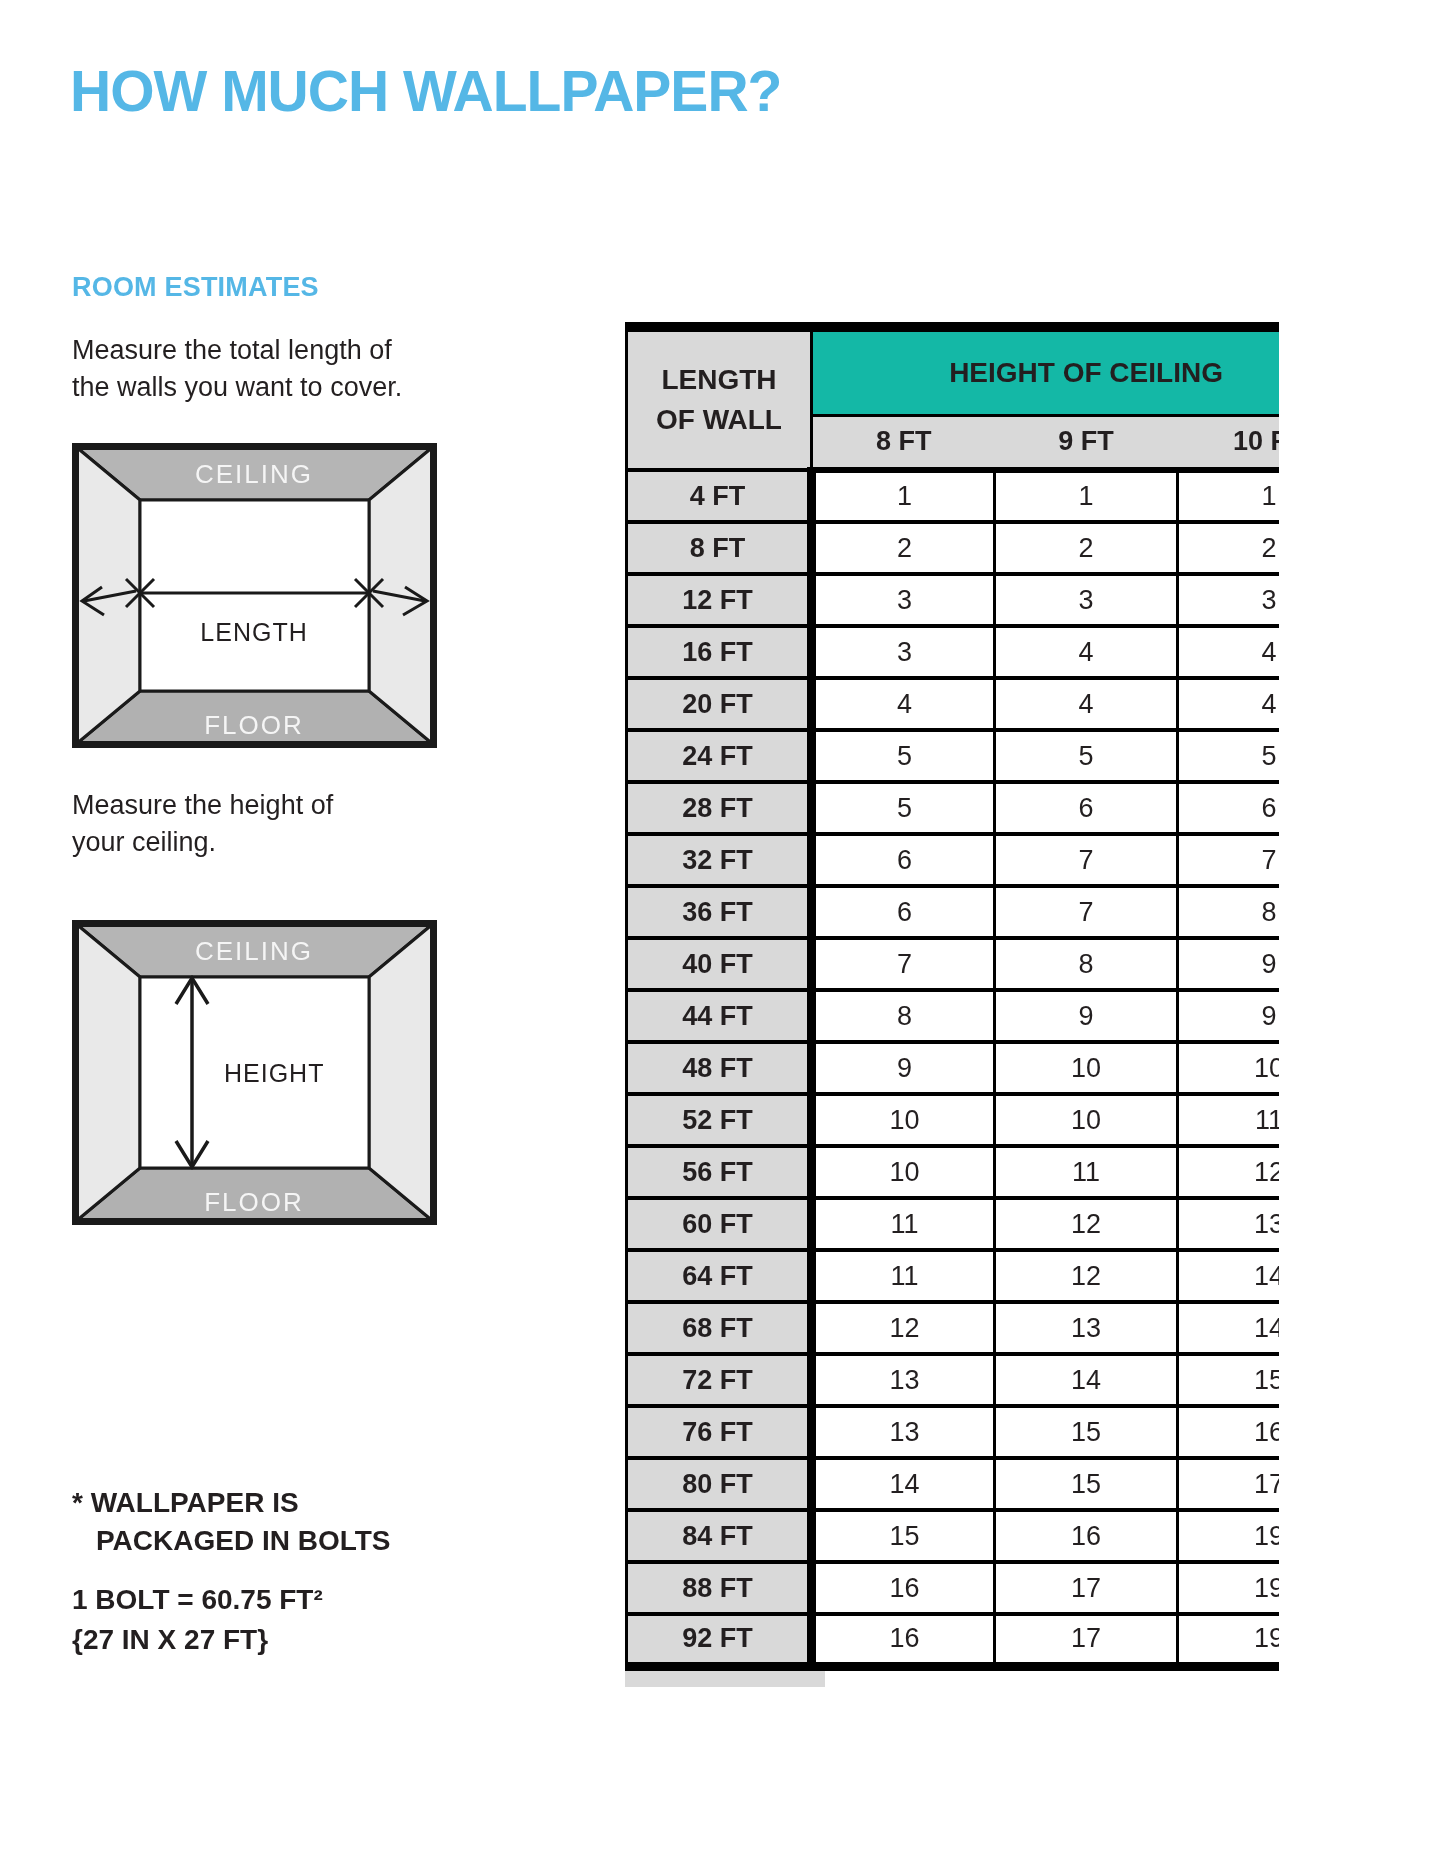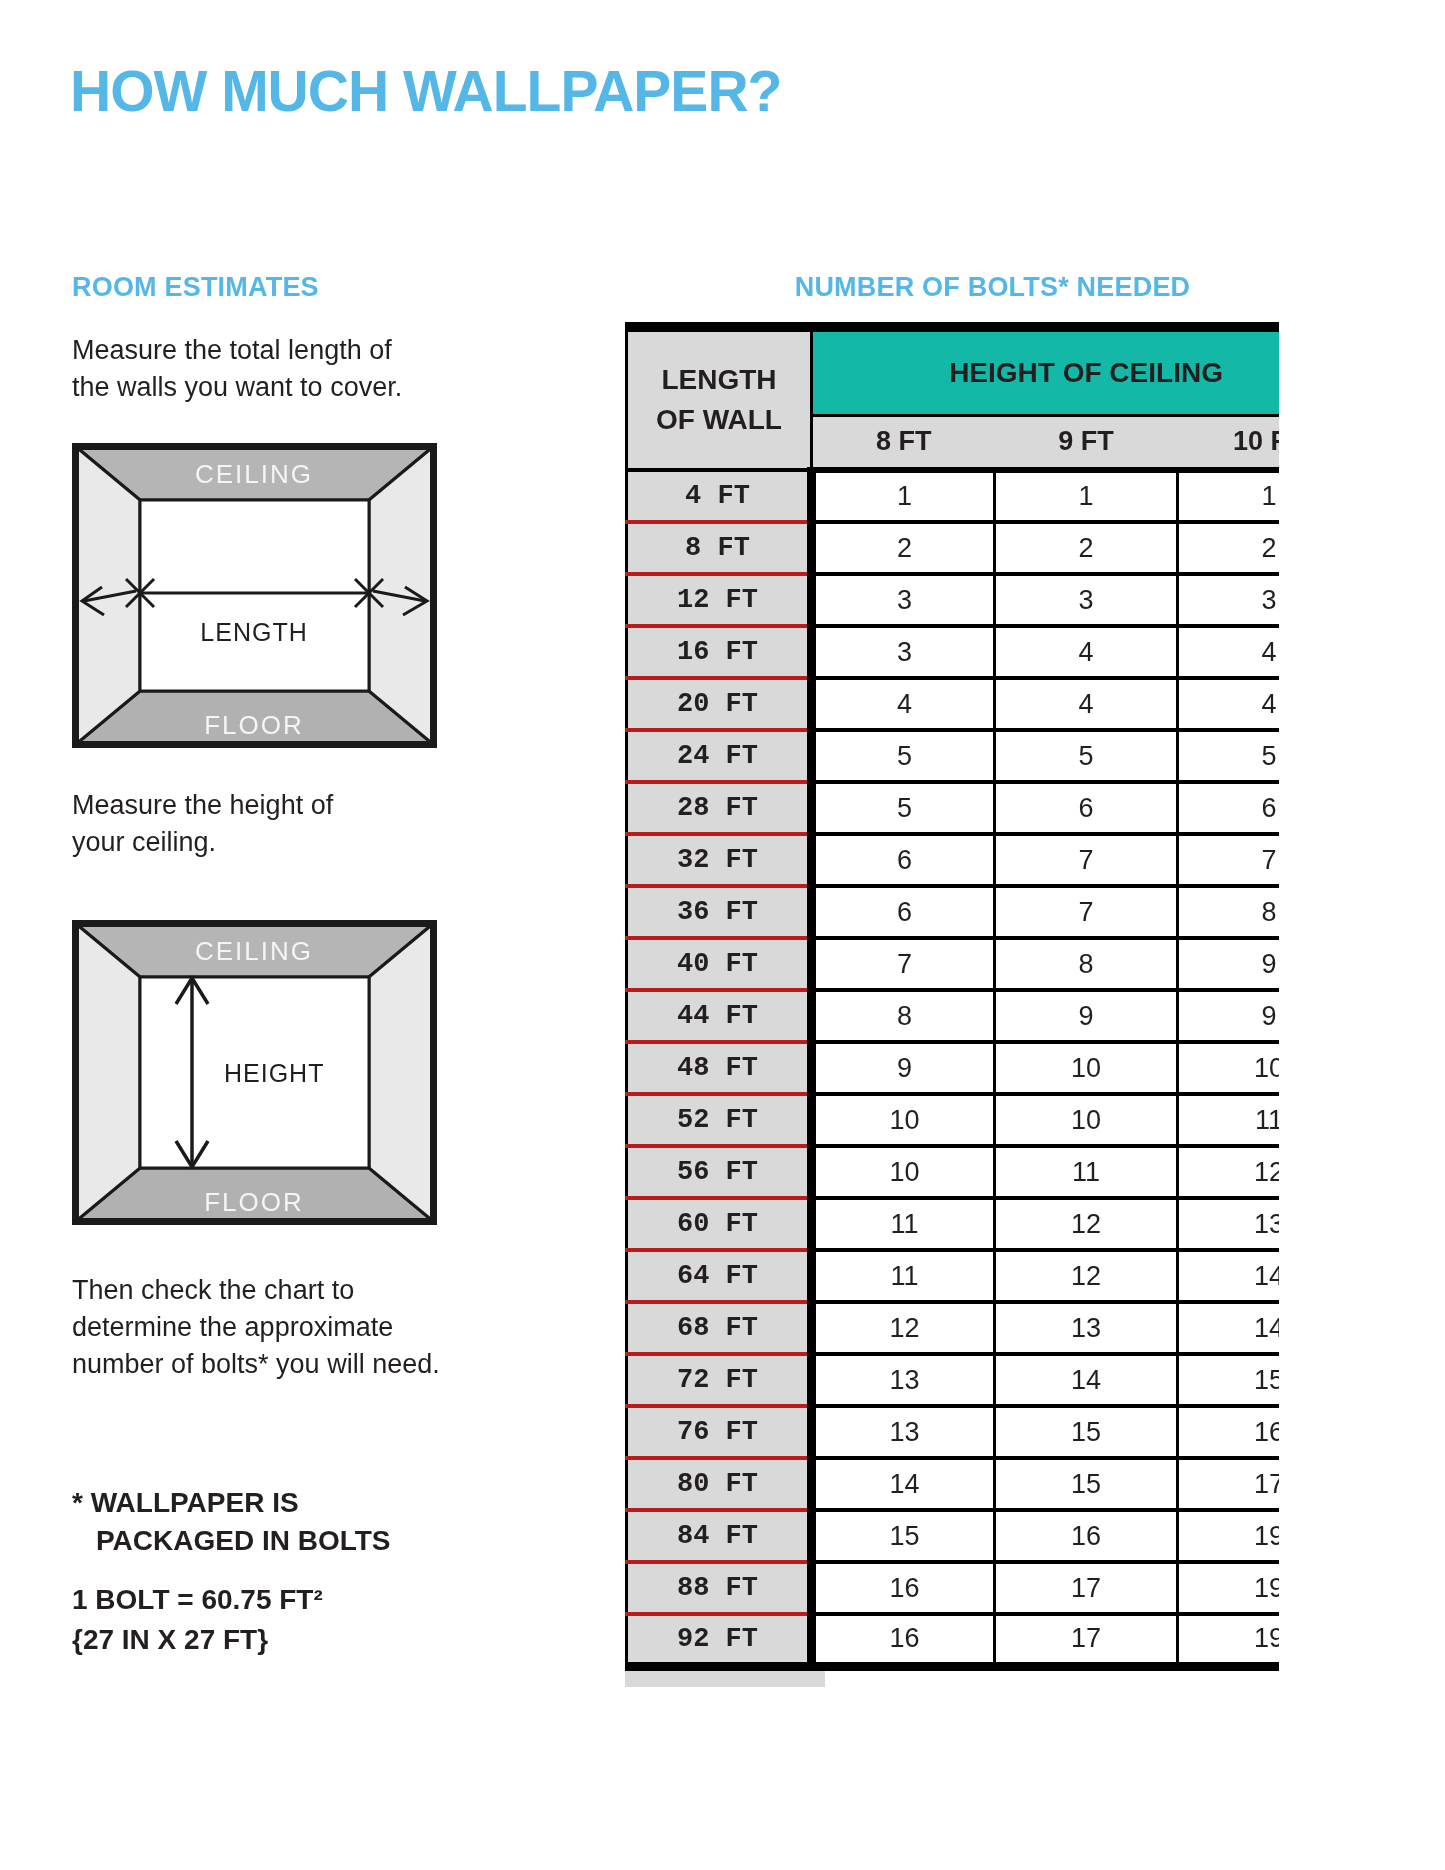--- a/index.html
+++ b/index.html
@@ -47,21 +47,21 @@
   th.group-header {
     background:#14b8a6; font-size:28px; font-weight:bold;
     height:88px; border-bottom:5px solid #000; border-top:none; border-right:none;
   }
   tr.sub-header th {
     background:#d9d9d9; font-size:27px; font-weight:bold; height:55px;
     border-left:none; border-right:none; border-bottom:6px solid #000;
   }
   table.bolts th.row-label {
     background:#d9d9d9; font-size:27px; font-weight:bold;
-    border-right:9px solid #000; border-top:4px solid #000; border-bottom:4px solid #b91c1c;font-family:Liberation Mono, monospace;
+    border-right:9px solid #000; border-top:4px solid #000; border-bottom:4px solid #000000;
   }
   table.bolts td.value-cell {
     background:#ffffff; font-size:27px; font-weight:normal; height:52px;
     border-top:4px solid #000; border-bottom:4px solid #000;
   }
   .gray-tab { width:200px; height:16px; background:#d9d9d9; }
 
   svg text { font-family:"Liberation Sans","DejaVu Sans",sans-serif; }
   .diag-label-light { fill:#f5f5f5; font-size:26px; letter-spacing:2px; }
   .diag-label-dark  { fill:#231f20; font-size:25px; letter-spacing:1px; }
@@ -120,37 +120,31 @@
       <line x1="120" y1="59" x2="120" y2="246"></line>
       <polyline points="104,84 120,58 136,84"></polyline>
       <polyline points="104,221 120,247 136,221"></polyline>
     </g>
     <text class="diag-label-light" x="182" y="40" text-anchor="middle">CEILING</text>
     <text class="diag-label-dark" x="152" y="162" text-anchor="start">HEIGHT</text>
     <text class="diag-label-light" x="182" y="291" text-anchor="middle">FLOOR</text>
     <rect x="3.5" y="3.5" width="358" height="298" fill="none" stroke="#1a1a1a" stroke-width="7"></rect>
   </svg>
 
-  <p class="para para-step3">
-    <span>Then check the chart to</span><br>
-    <span>determine the approximate</span><br>
-    <span>number of bolts* you will need.</span>
-  </p>
 
   <p class="footnote">
     <span>* WALLPAPER IS</span><br>
     <span class="indent">PACKAGED IN BOLTS</span>
   </p>
 
   <p class="bolt-info">
     <span>1 BOLT = 60.75 FT²</span><br>
     <span>{27 IN X 27 FT}</span>
   </p>
 
-  <h2 class="blue-heading heading-table">NUMBER OF BOLTS* NEEDED</h2>
 
   <div class="table-wrap">
     <table class="bolts">
       <colgroup>
         <col class="c-label">
           <col class="c-val">
           <col class="c-val">
           <col class="c-val">
       </colgroup>
       <thead>

